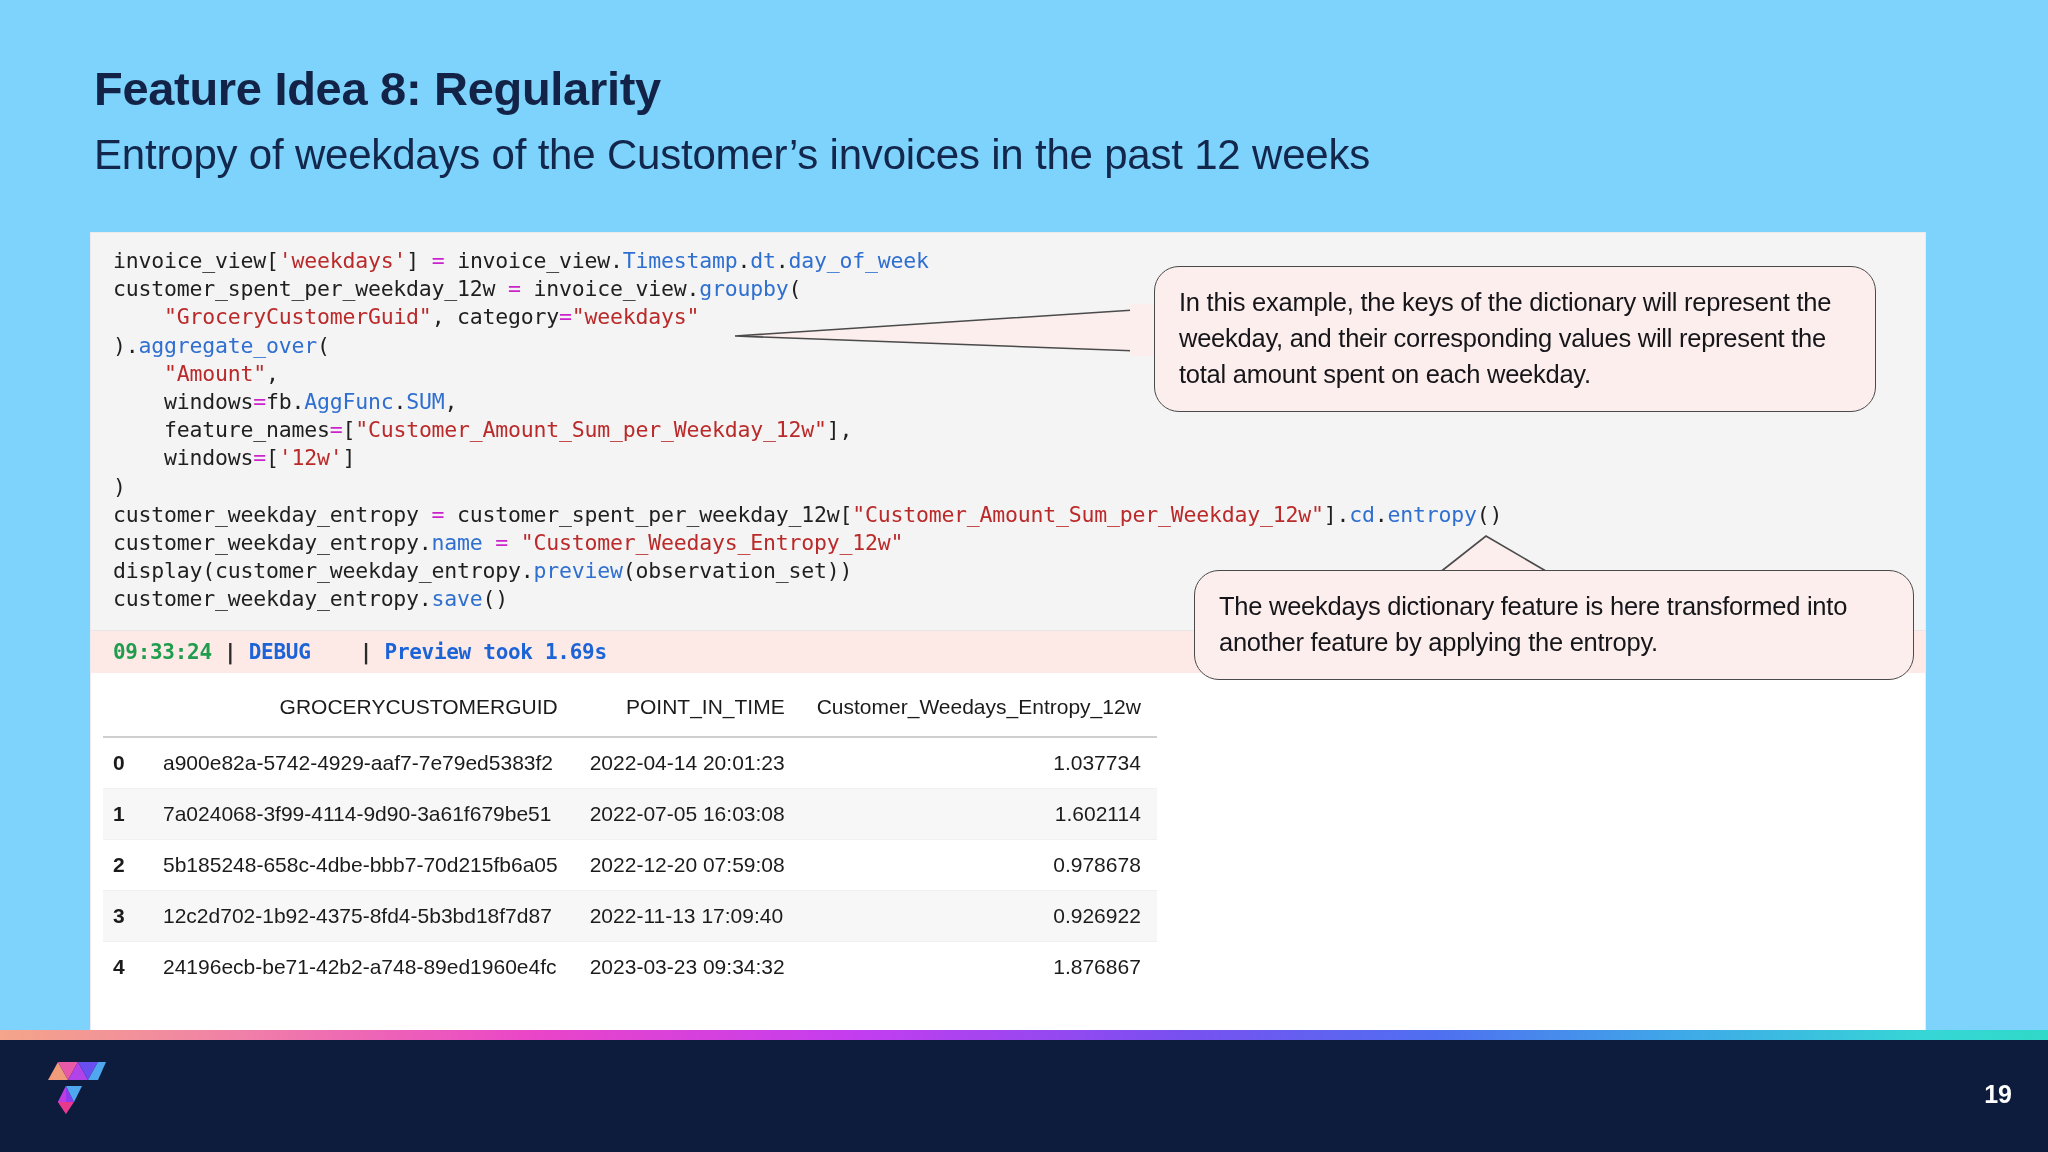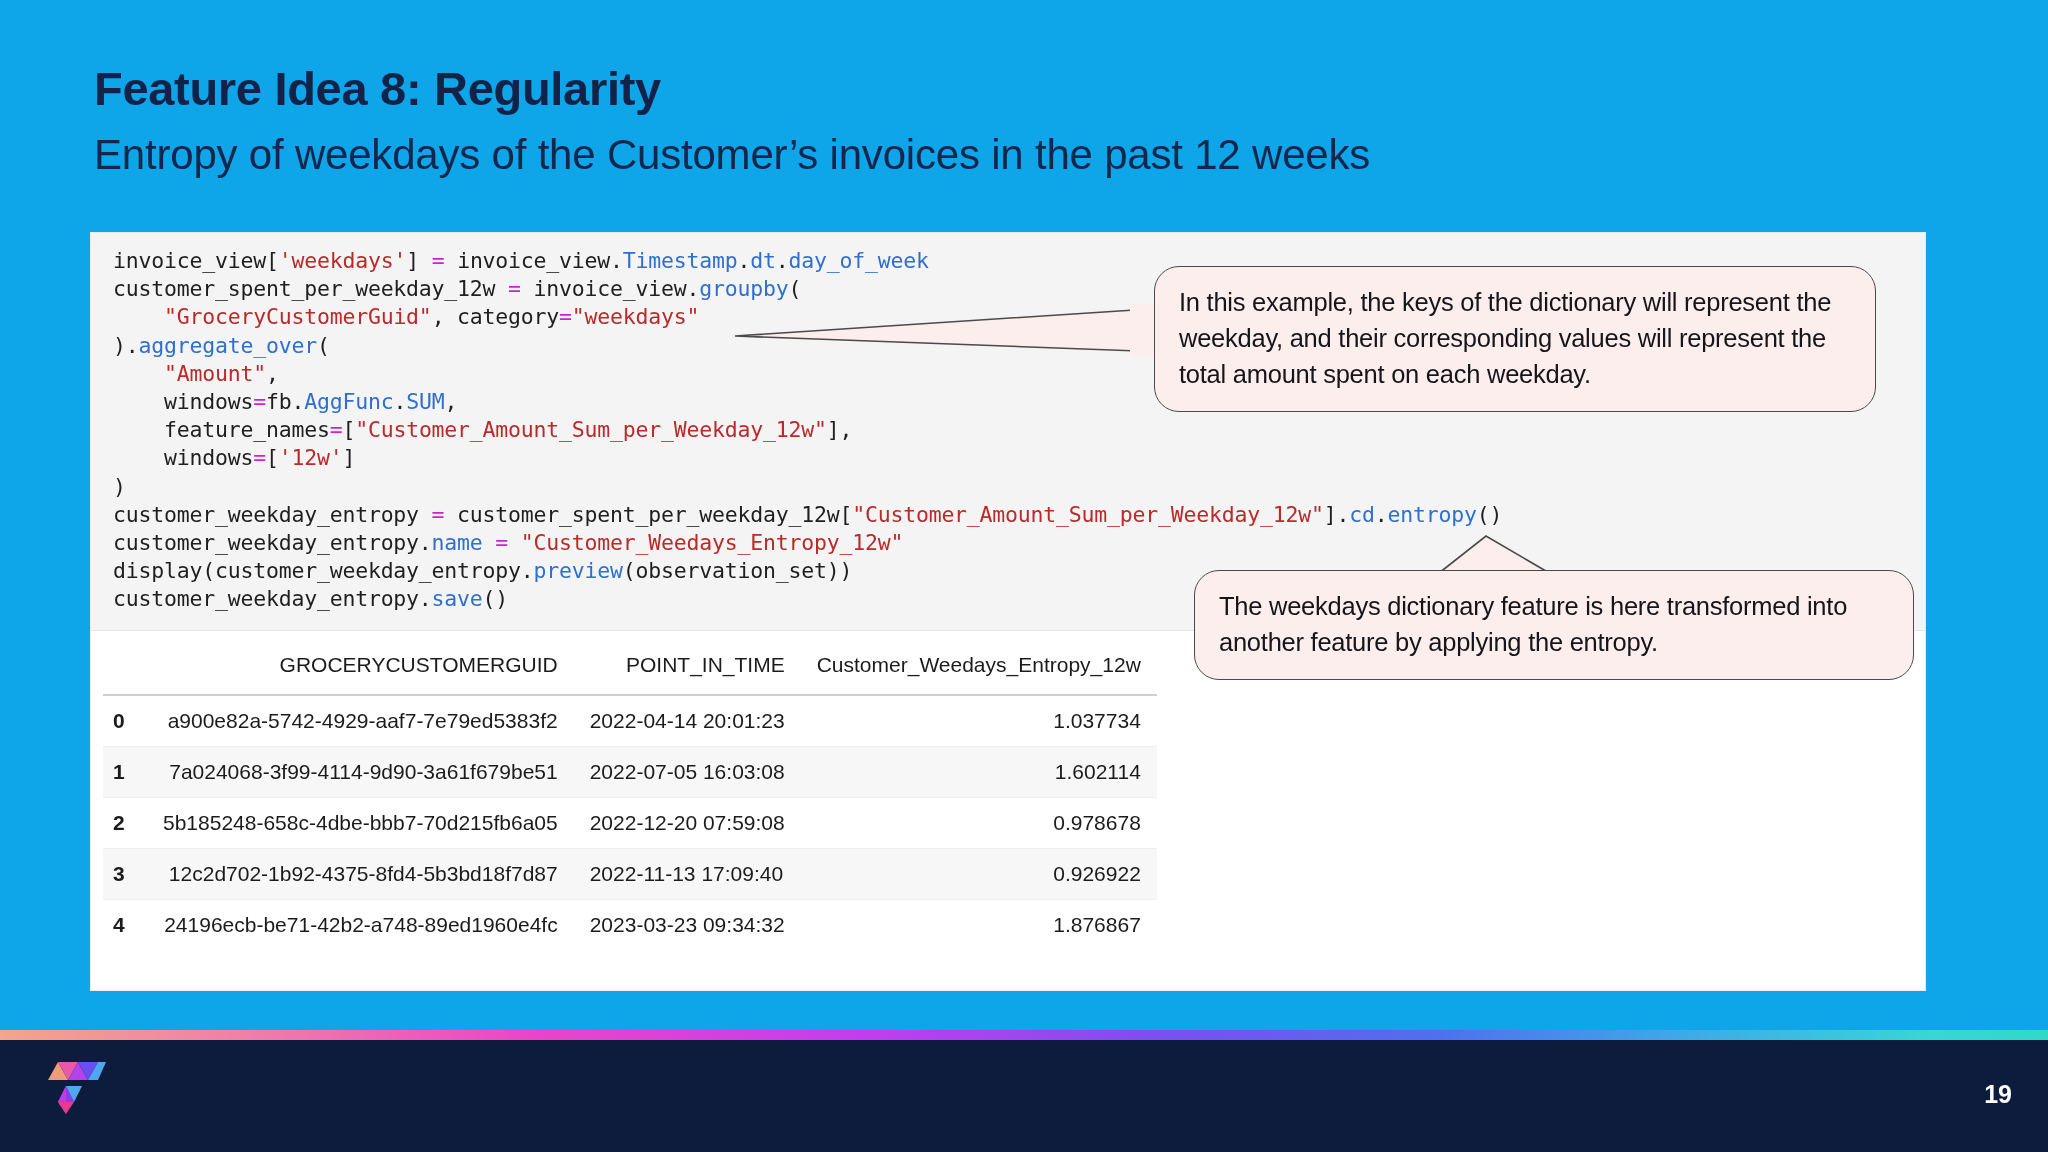--- a/index.html
+++ b/index.html
@@ -9,21 +9,21 @@
     background: #fbfafb;
     position: relative;
     overflow: hidden;
   }
 
   
   .slide {
     position: absolute;
     left: 0; top: 0;
     width: 2048px; height: 1152px;
-    background: #0ea5e9;
+    background: #7dd3fc;
   }
 
   
   .title-block { position: absolute; left: 94px; top: 62px; }
   .slide-title {
     font-size: 47px;
     font-weight: 700;
     color: #122347;
     letter-spacing: -0.3px;
     line-height: 1.15;
@@ -111,21 +111,21 @@
     padding: 13px 16px;
     white-space: nowrap;
     border-bottom: 1px solid #f0f0f0;
   }
   table.df td.idx {
     font-weight: 700;
     text-align: left;
     padding-left: 10px;
     padding-right: 10px;
   }
-  table.df td.guid { text-align: right; }
+  table.df td.guid { text-align: left; }
   table.df td.pit  { text-align: left; }
   table.df td.val  { text-align: right; }
   table.df tbody tr:nth-child(even) { background: #f7f7f7; }
   table.df tbody tr:last-child td { border-bottom: none; }
 
   
   .callout {
     position: absolute;
     background: #fceeec;
     border: 1.6px solid #4a4a4a;
@@ -199,20 +199,21 @@
 <span class="tok-plain">    windows</span><span class="tok-op">=</span><span class="tok-plain">fb.</span><span class="tok-fn">AggFunc</span><span class="tok-plain">.</span><span class="tok-fn">SUM</span><span class="tok-plain">,</span>
 <span class="tok-plain">    feature_names</span><span class="tok-op">=</span><span class="tok-plain">[</span><span class="tok-str">"Customer_Amount_Sum_per_Weekday_12w"</span><span class="tok-plain">],</span>
 <span class="tok-plain">    windows</span><span class="tok-op">=</span><span class="tok-plain">[</span><span class="tok-str">'12w'</span><span class="tok-plain">]</span>
 <span class="tok-plain">)</span>
 <span class="tok-plain">customer_weekday_entropy </span><span class="tok-op">=</span><span class="tok-plain"> customer_spent_per_weekday_12w[</span><span class="tok-str">"Customer_Amount_Sum_per_Weekday_12w"</span><span class="tok-plain">].</span><span class="tok-fn">cd</span><span class="tok-plain">.</span><span class="tok-fn">entropy</span><span class="tok-plain">()</span>
 <span class="tok-plain">customer_weekday_entropy.</span><span class="tok-fn">name</span><span class="tok-plain"> </span><span class="tok-op">=</span><span class="tok-plain"> </span><span class="tok-str">"Customer_Weedays_Entropy_12w"</span>
 <span class="tok-plain">display(customer_weekday_entropy.</span><span class="tok-fn">preview</span><span class="tok-plain">(observation_set))</span>
 <span class="tok-plain">customer_weekday_entropy.</span><span class="tok-fn">save</span><span class="tok-plain">()</span></pre>
     </div>
 
+    <div class="log-line"><span class="log-time">09:33:24</span><span class="log-sep"> | </span><span class="log-lvl">DEBUG</span><span class="log-sep">    | </span><span class="log-msg">Preview took 1.69s</span></div>
 
     <div class="df-wrap">
       <table class="df">
         <thead>
           <tr>
             <th class="idx"></th>
             <th>GROCERYCUSTOMERGUID</th>
             <th>POINT_IN_TIME</th>
             <th>Customer_Weedays_Entropy_12w</th>
           </tr>

